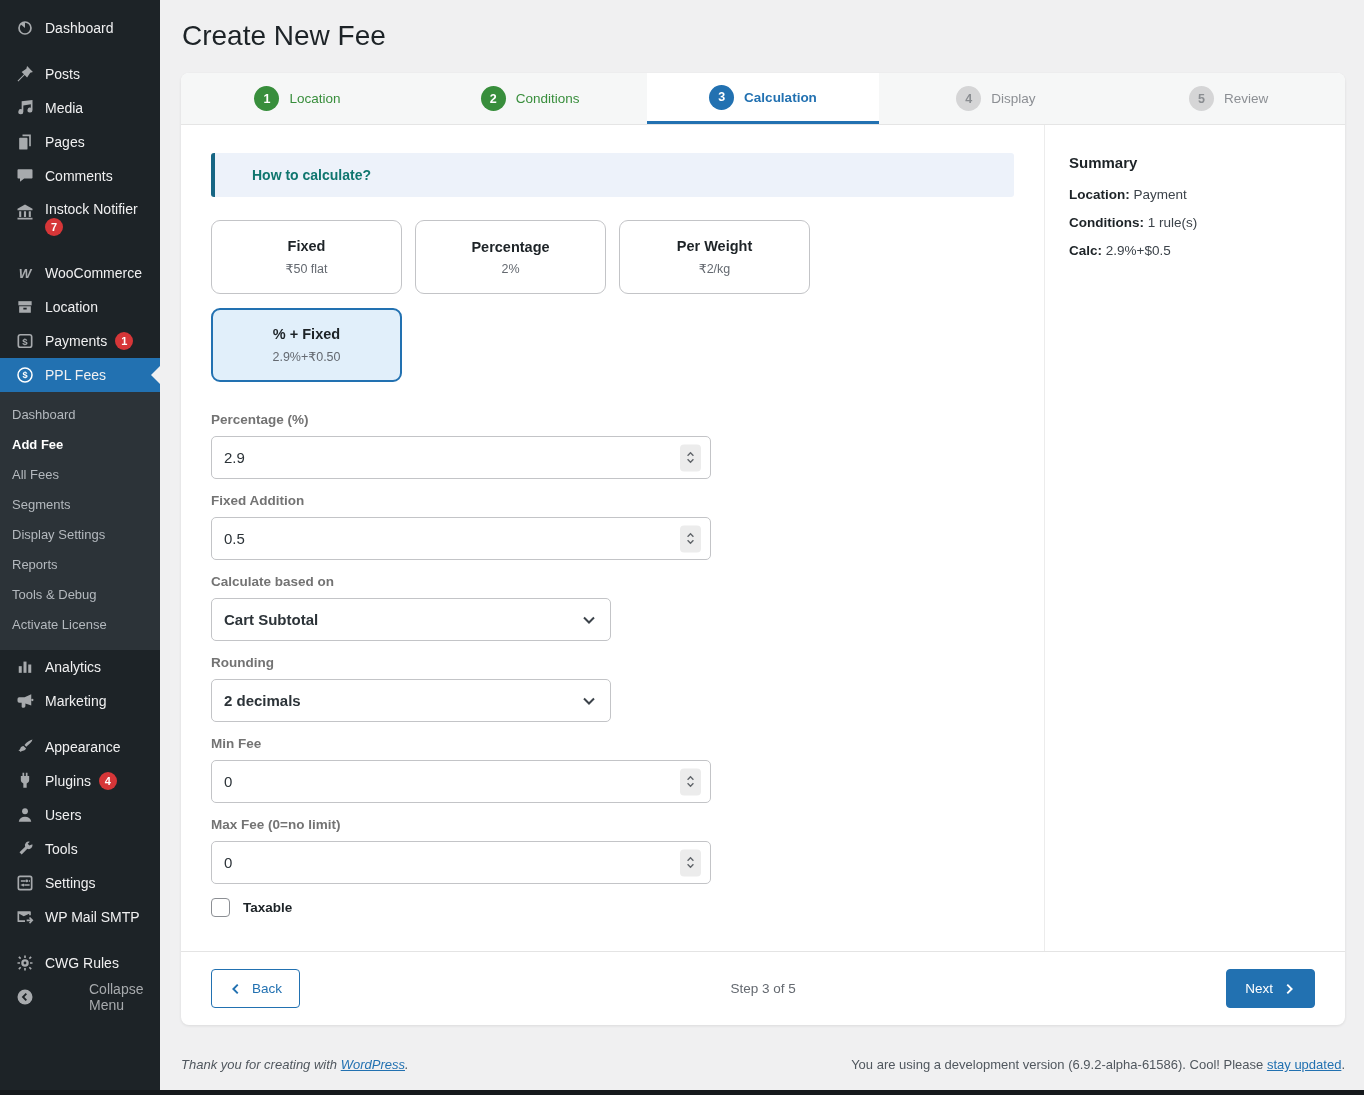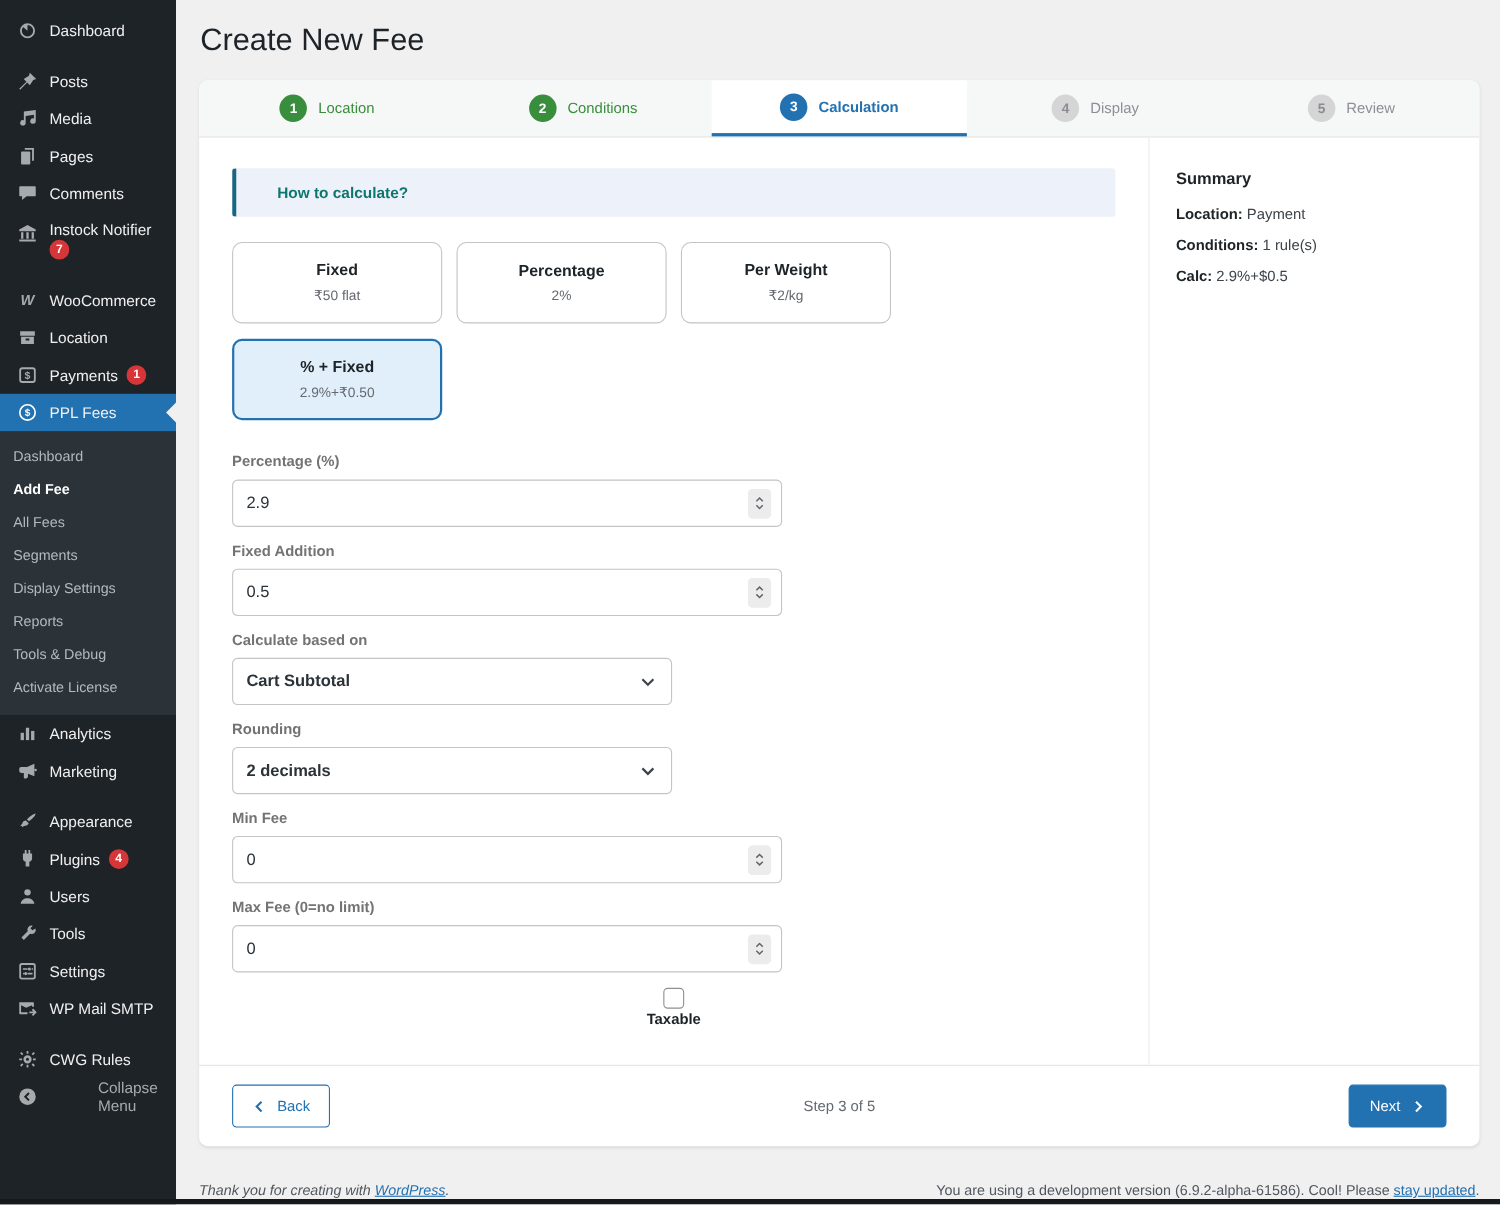--- a/index.html
+++ b/index.html
@@ -57,21 +57,21 @@
   .field { margin-bottom:14px; }
   .field > label { display:block; font-size:13.5px; font-weight:bold; color:#737373; margin-bottom:8px; line-height:16px; }
   .num-input { position:relative; width:500px; height:43px; }
   .num-input input { width:100%; height:100%; border:1px solid #c3c4c7; border-radius:5px; padding:0 40px 0 12px; font-size:15px; color:#2c3338; font-family:inherit; outline:none; background:#fff; }
   .spinner { position:absolute; right:10px; top:50%; transform:translateY(-50%); width:21px; height:27px; background:#ececec; border-radius:4px; display:flex; flex-direction:column; align-items:center; justify-content:center; gap:2px; cursor:pointer; }
   .spinner svg { width:9px; height:5px; stroke:#5f6368; fill:none; stroke-width:1.6; }
   .select { position:relative; width:400px; height:43px; border:1px solid #c3c4c7; border-radius:5px; background:#fff; display:flex; align-items:center; padding:0 40px 0 12px; font-size:15px; color:#2c3338; cursor:pointer;font-weight:bold; }
   .select .chev { position:absolute; right:13px; top:50%; transform:translateY(-50%); width:16px; height:16px; }
   .select .chev svg { width:16px; height:16px; stroke:#3c434a; fill:none; stroke-width:2; }
 
-  .checkbox-row { display:flex; align-items:center; gap:2px; margin-top:9px;flex-direction:column; }
+  .checkbox-row { display:flex; align-items:center; gap:13px; margin-top:9px; }
   .checkbox { width:19px; height:19px; border:1.5px solid #8c8f94; border-radius:4px; background:#fff; cursor:pointer; }
   .checkbox-row .cb-label { font-size:13.5px; font-weight:bold; color:#1d2327; }
 
   
   .summary-title { font-size:15px; font-weight:bold; color:#1d2327; margin-bottom:16px; }
   .sum-row { font-size:13.5px; color:#3c434a; margin-bottom:13px; }
   .sum-row b { color:#1d2327; }
 
   
   .wizard-footer { display:flex; align-items:center; justify-content:space-between; padding:17px 30px; border-top:1px solid #e4e4e4; }

